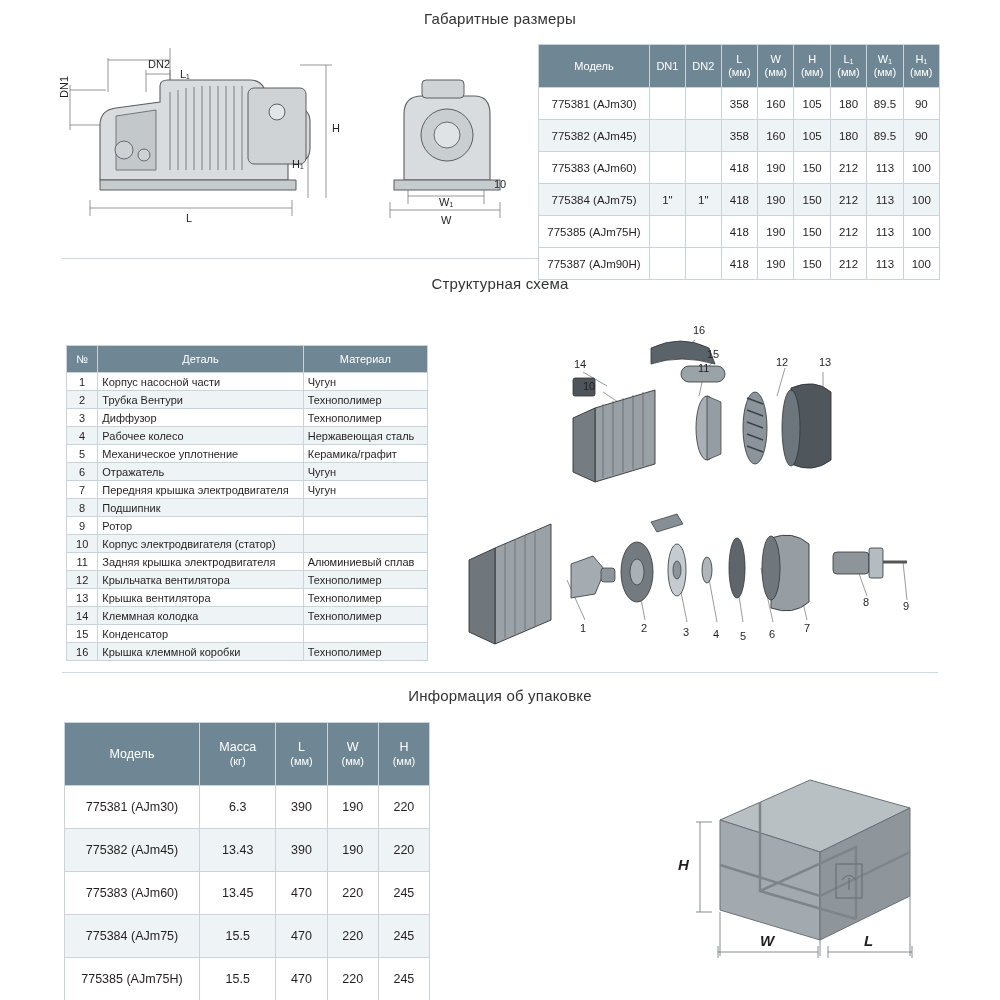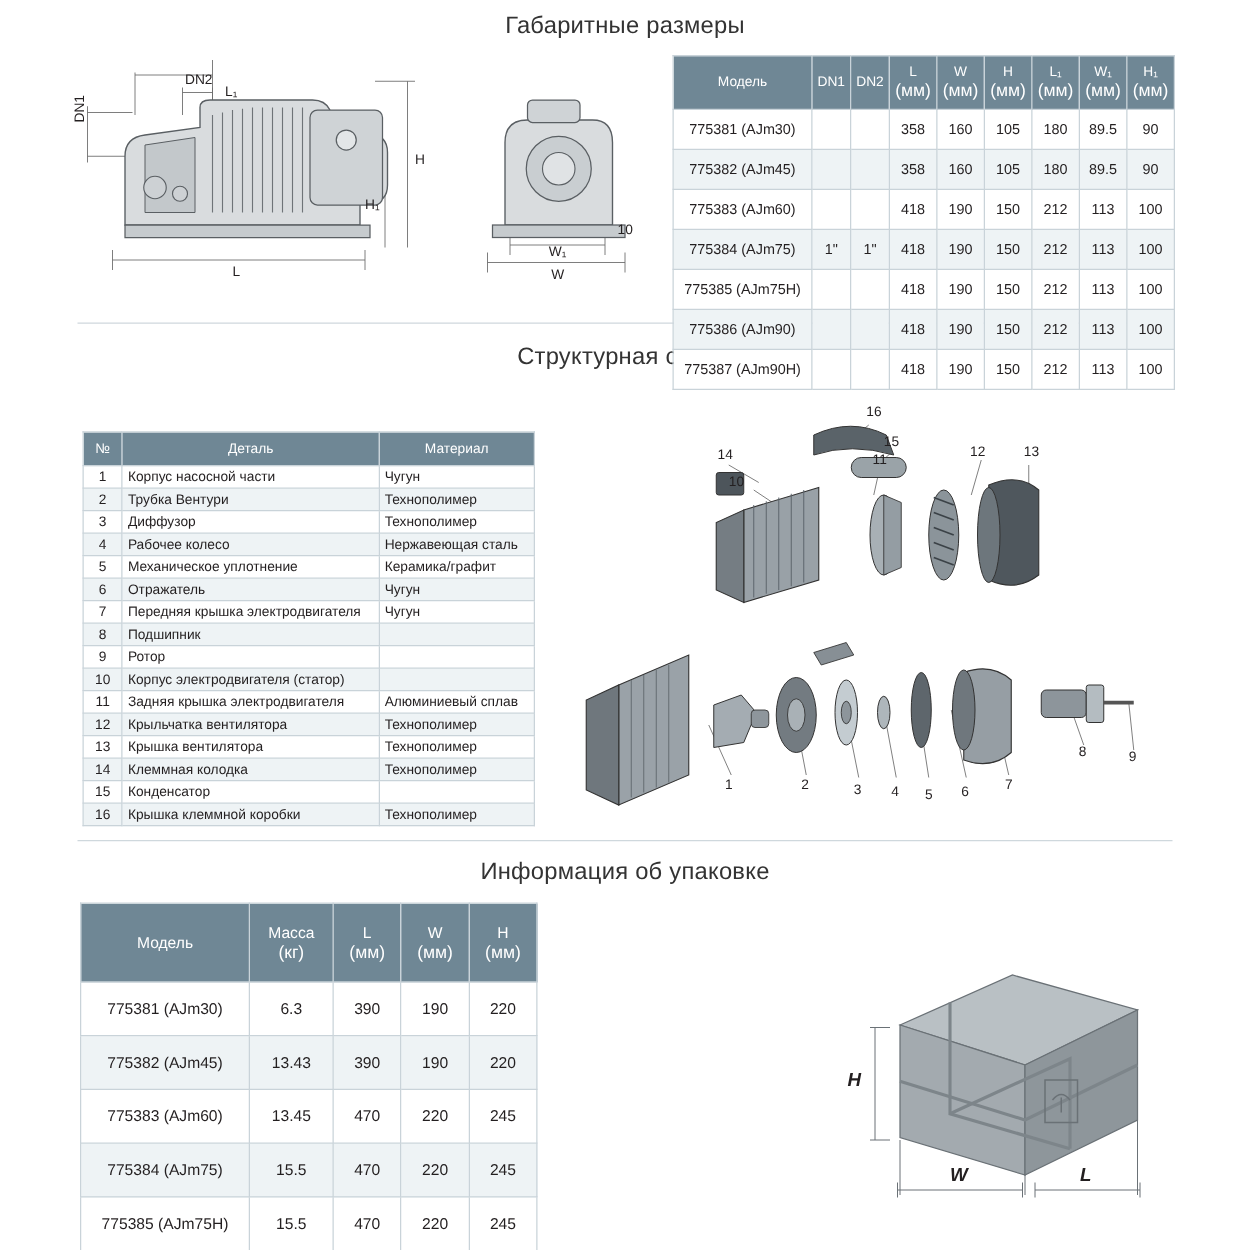--- a/index.html
+++ b/index.html
@@ -10,21 +10,21 @@
   body {
     width: 1000px;
     height: 1000px;
     position: relative;
     font-family: "Liberation Sans", sans-serif;
     color: #231f20;
     overflow: hidden;
   }
   .section-title {
     text-align: center;
-    font-size: 19px;
+    font-size: 15px;
     color: #333;
     font-weight: normal;
     letter-spacing: 0.2px;
   }
   .divider {
     height: 1px;
     background: #cfd8dd;
     margin: 0;
   }
 
@@ -59,21 +59,21 @@
   #dim-wrap {
     position: absolute;
     left: 538px;
     top: 44px;
     width: 402px;
   }
   #dim-table { width: 402px; }
   #dim-table thead th { height: 34px; }
   #dim-table tbody td { height: 21px; }
   #dim-table tbody td.model { text-align: center; width: 104px; }
-  .unit { font-size: 14px; display: block; }
+  .unit { font-size: 11px; display: block; }
 
   
   #parts-wrap {
     position: absolute;
     left: 66px;
     top: 345px;
     width: 362px;
   }
   #parts-table { width: 362px; }
   #parts-table thead th { height: 18px; font-size: 11px; }
@@ -286,31 +286,20 @@
         <td class="model">775385 (AJm75H)</td>
         <td></td>
         <td></td>
         <td>418</td>
         <td>190</td>
         <td>150</td>
         <td>212</td>
         <td>113</td>
         <td>100</td>
       </tr>
-      <tr class="alt">
-        <td class="model">775386 (AJm90)</td>
-        <td></td>
-        <td></td>
-        <td>418</td>
-        <td>190</td>
-        <td>150</td>
-        <td>212</td>
-        <td>113</td>
-        <td>100</td>
-      </tr>
       <tr>
         <td class="model">775387 (AJm90H)</td>
         <td></td>
         <td></td>
         <td>418</td>
         <td>190</td>
         <td>150</td>
         <td>212</td>
         <td>113</td>
         <td>100</td>

